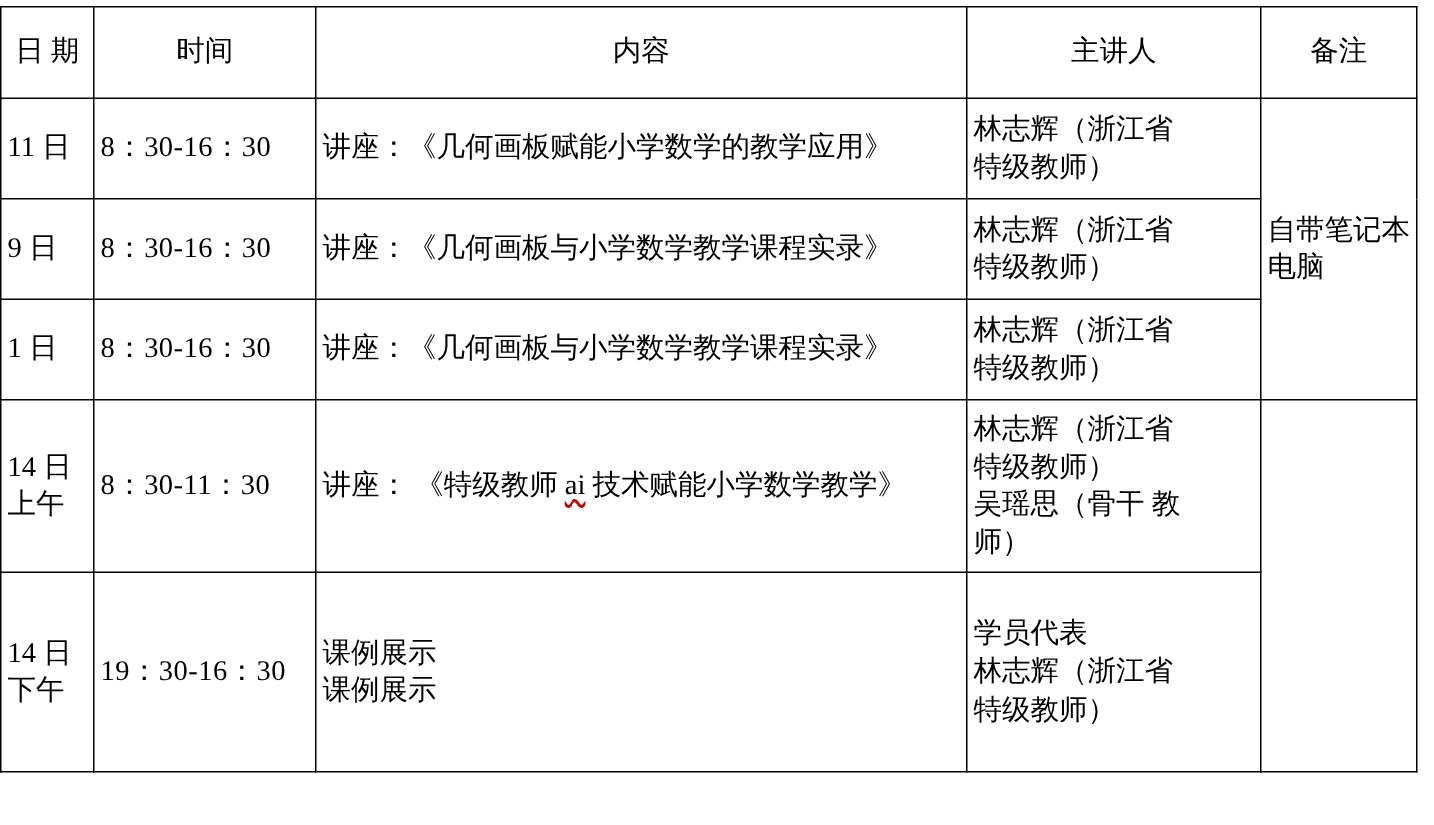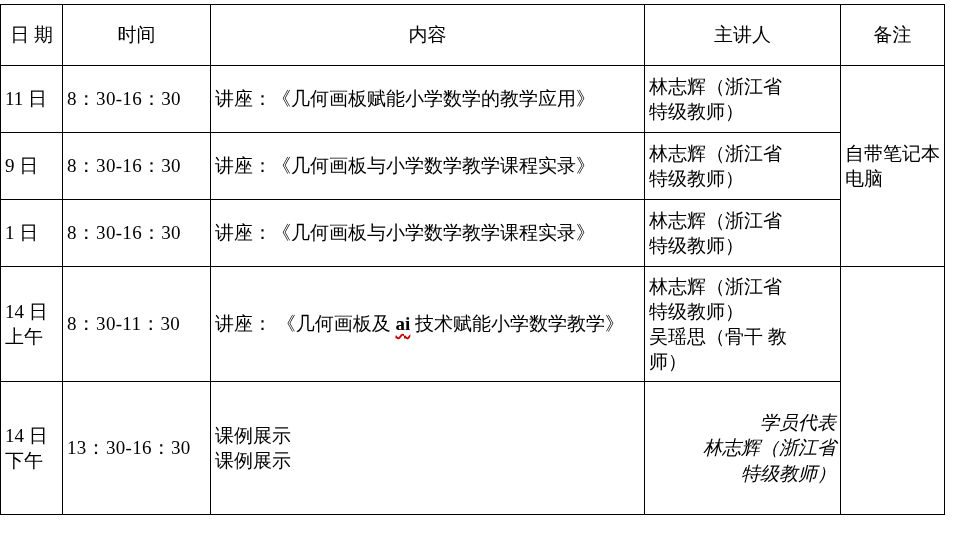--- a/index.html
+++ b/index.html
@@ -71,39 +71,37 @@
     text-align: left;
     padding-left: 4px;
   }
   .cell-speaker {
     text-align: left;
     font-size: 19px;
     padding-left: 8px;
     line-height: 1.35;
   }
   .cell-speaker.center {
-    text-align: right;
+    text-align: left;
     padding-left: 4px;
-    font-style: italic;
   }
   .cell-note {
     font-size: 20px;
     line-height: 1.3;
     vertical-align: middle;
   }
   .r1 td, .r2 td, .r3 td { height: 62px; }
   .r4 td { height: 110px; }
   .r5 td { height: 128px; }
 
   .ai-underline {
     text-decoration: underline;
     text-decoration-style: wavy;
     text-decoration-color: #c00000;
     text-underline-offset: 3px;
-    font-weight: bold;
   }
   .two-line { display: block; }
 </style>
 </head>
 <body>
 
 <div class="sheet">
   <table class="schedule">
     <colgroup>
       <col class="c-date">
@@ -148,33 +146,33 @@
         <td class="cell-content">讲座：《几何画板与小学数学教学课程实录》</td>
         <td class="cell-speaker">
           <span class="two-line">林志辉（浙江省</span>
           <span class="two-line">特级教师）</span>
         </td>
       </tr>
 
       <tr class="r4">
         <td class="cell-date">14 日 上午</td>
         <td class="cell-time">8：30-11：30</td>
-        <td class="cell-content"><span>讲座： 《几何画板及 </span><span class="ai-underline">ai</span><span> 技术赋能小学数学教学》</span></td>
+        <td class="cell-content"><span>讲座： 《特级教师 </span><span class="ai-underline">ai</span><span> 技术赋能小学数学教学》</span></td>
         <td class="cell-speaker">
           <span class="two-line">林志辉（浙江省</span>
           <span class="two-line">特级教师）</span>
           <span class="two-line">吴瑶思（骨干 教</span>
           <span class="two-line">师）</span>
         </td>
         <td class="cell-note" rowspan="2"></td>
       </tr>
 
       <tr class="r5">
         <td class="cell-date">14 日 下午</td>
-        <td class="cell-time">13：30-16：30</td>
+        <td class="cell-time">19：30-16：30</td>
         <td class="cell-content center">
           <span class="two-line">课例展示</span>
           <span class="two-line">课例展示</span>
         </td>
         <td class="cell-speaker center">
           <span class="two-line">学员代表</span>
           <span class="two-line">林志辉（浙江省</span>
           <span class="two-line">特级教师）</span>
         </td>
       </tr>

